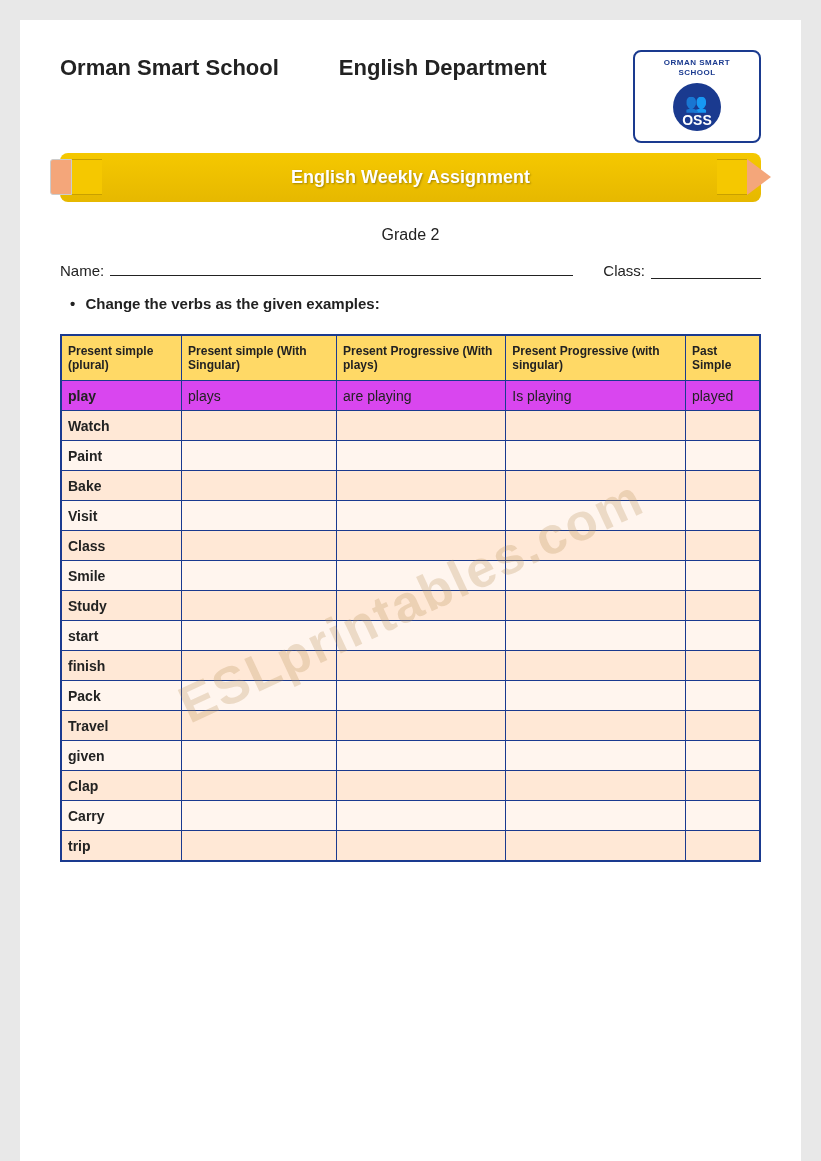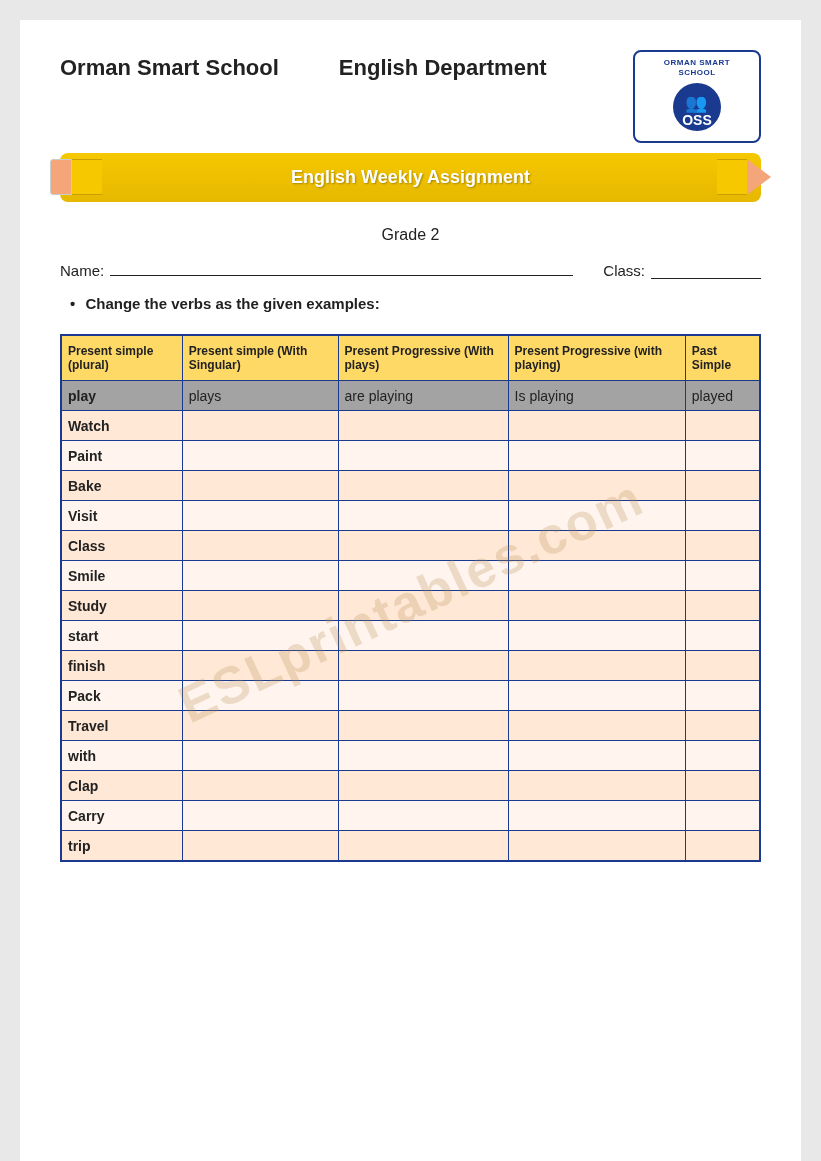--- a/index.html
+++ b/index.html
@@ -192,21 +192,21 @@
     }
     td {
       border: 1.5px solid #1a3a8f;
       padding: 5px 6px;
       font-size: 14px;
       color: #222;
       height: 30px;
     }
     tr:nth-child(odd) td { background: #fff5ee; }
     tr:nth-child(even) td { background: #ffe8d6; }
-    tr.example-row td { background: #a3a3a3; }
+    tr.example-row td { background: #d946ef; }
     .verb-col { font-weight: bold; }
     .watermark {
       position: absolute;
       top: 50%;
       left: 50%;
       transform: translate(-50%, -50%) rotate(-25deg);
       font-size: 52px;
       font-weight: bold;
       color: rgba(180, 140, 80, 0.25);
       white-space: nowrap;
@@ -267,21 +267,21 @@
     <span class="bullet">•</span>
     <span>Change the verbs as the given examples:</span>
   </div>
 
   <table>
     <thead>
       <tr>
         <th>Present simple (plural)</th>
         <th>Present simple (With Singular)</th>
         <th>Present Progressive (With plays)</th>
-        <th>Present Progressive (with playing)</th>
+        <th>Present Progressive (with singular)</th>
         <th>Past Simple</th>
       </tr>
     </thead>
     <tbody id="table-body">
       <tr class="example-row">
         <td class="verb-col">play</td>
         <td>plays</td>
         <td>are  playing</td>
         <td>Is playing</td>
         <td>played</td>
@@ -357,21 +357,21 @@
           <td></td>
         </tr>
         <tr>
           <td class="verb-col">Travel</td>
           <td></td>
           <td></td>
           <td></td>
           <td></td>
         </tr>
         <tr>
-          <td class="verb-col">with</td>
+          <td class="verb-col">given</td>
           <td></td>
           <td></td>
           <td></td>
           <td></td>
         </tr>
         <tr>
           <td class="verb-col">Clap</td>
           <td></td>
           <td></td>
           <td></td>

